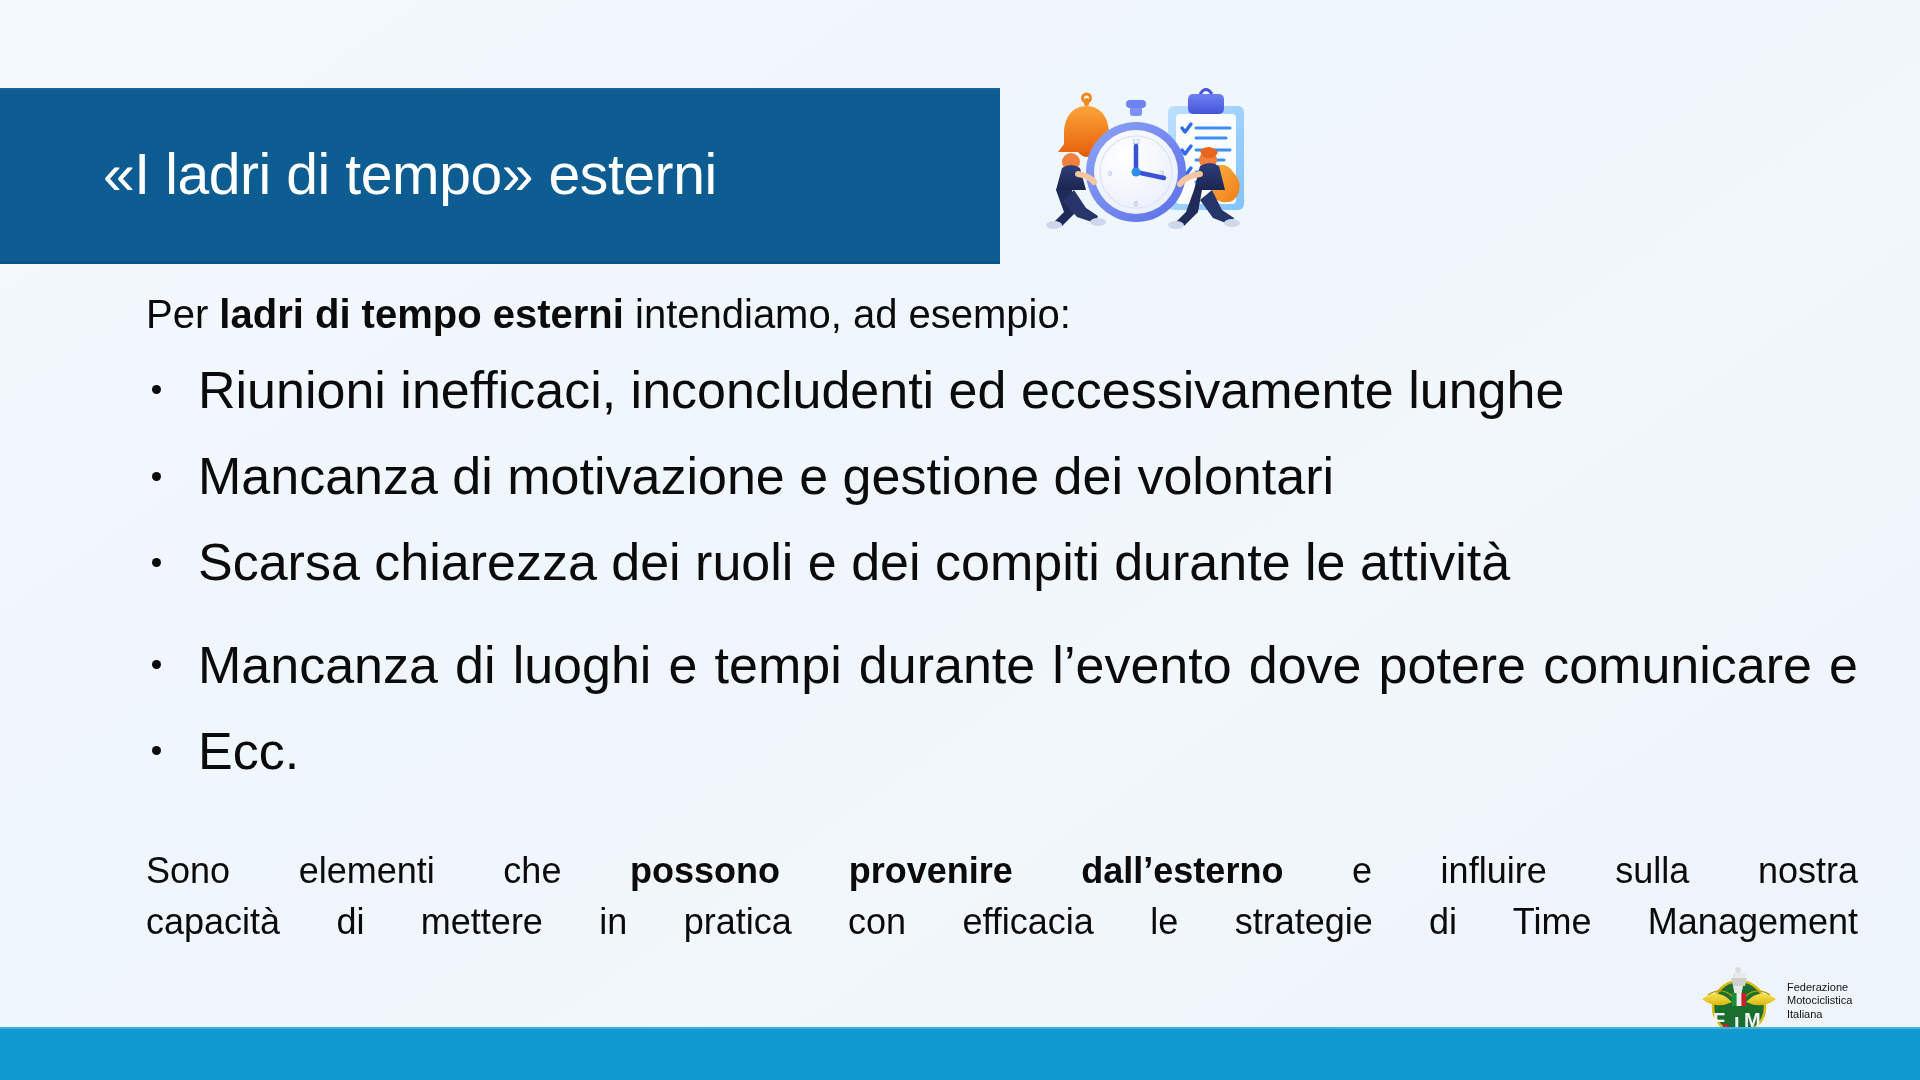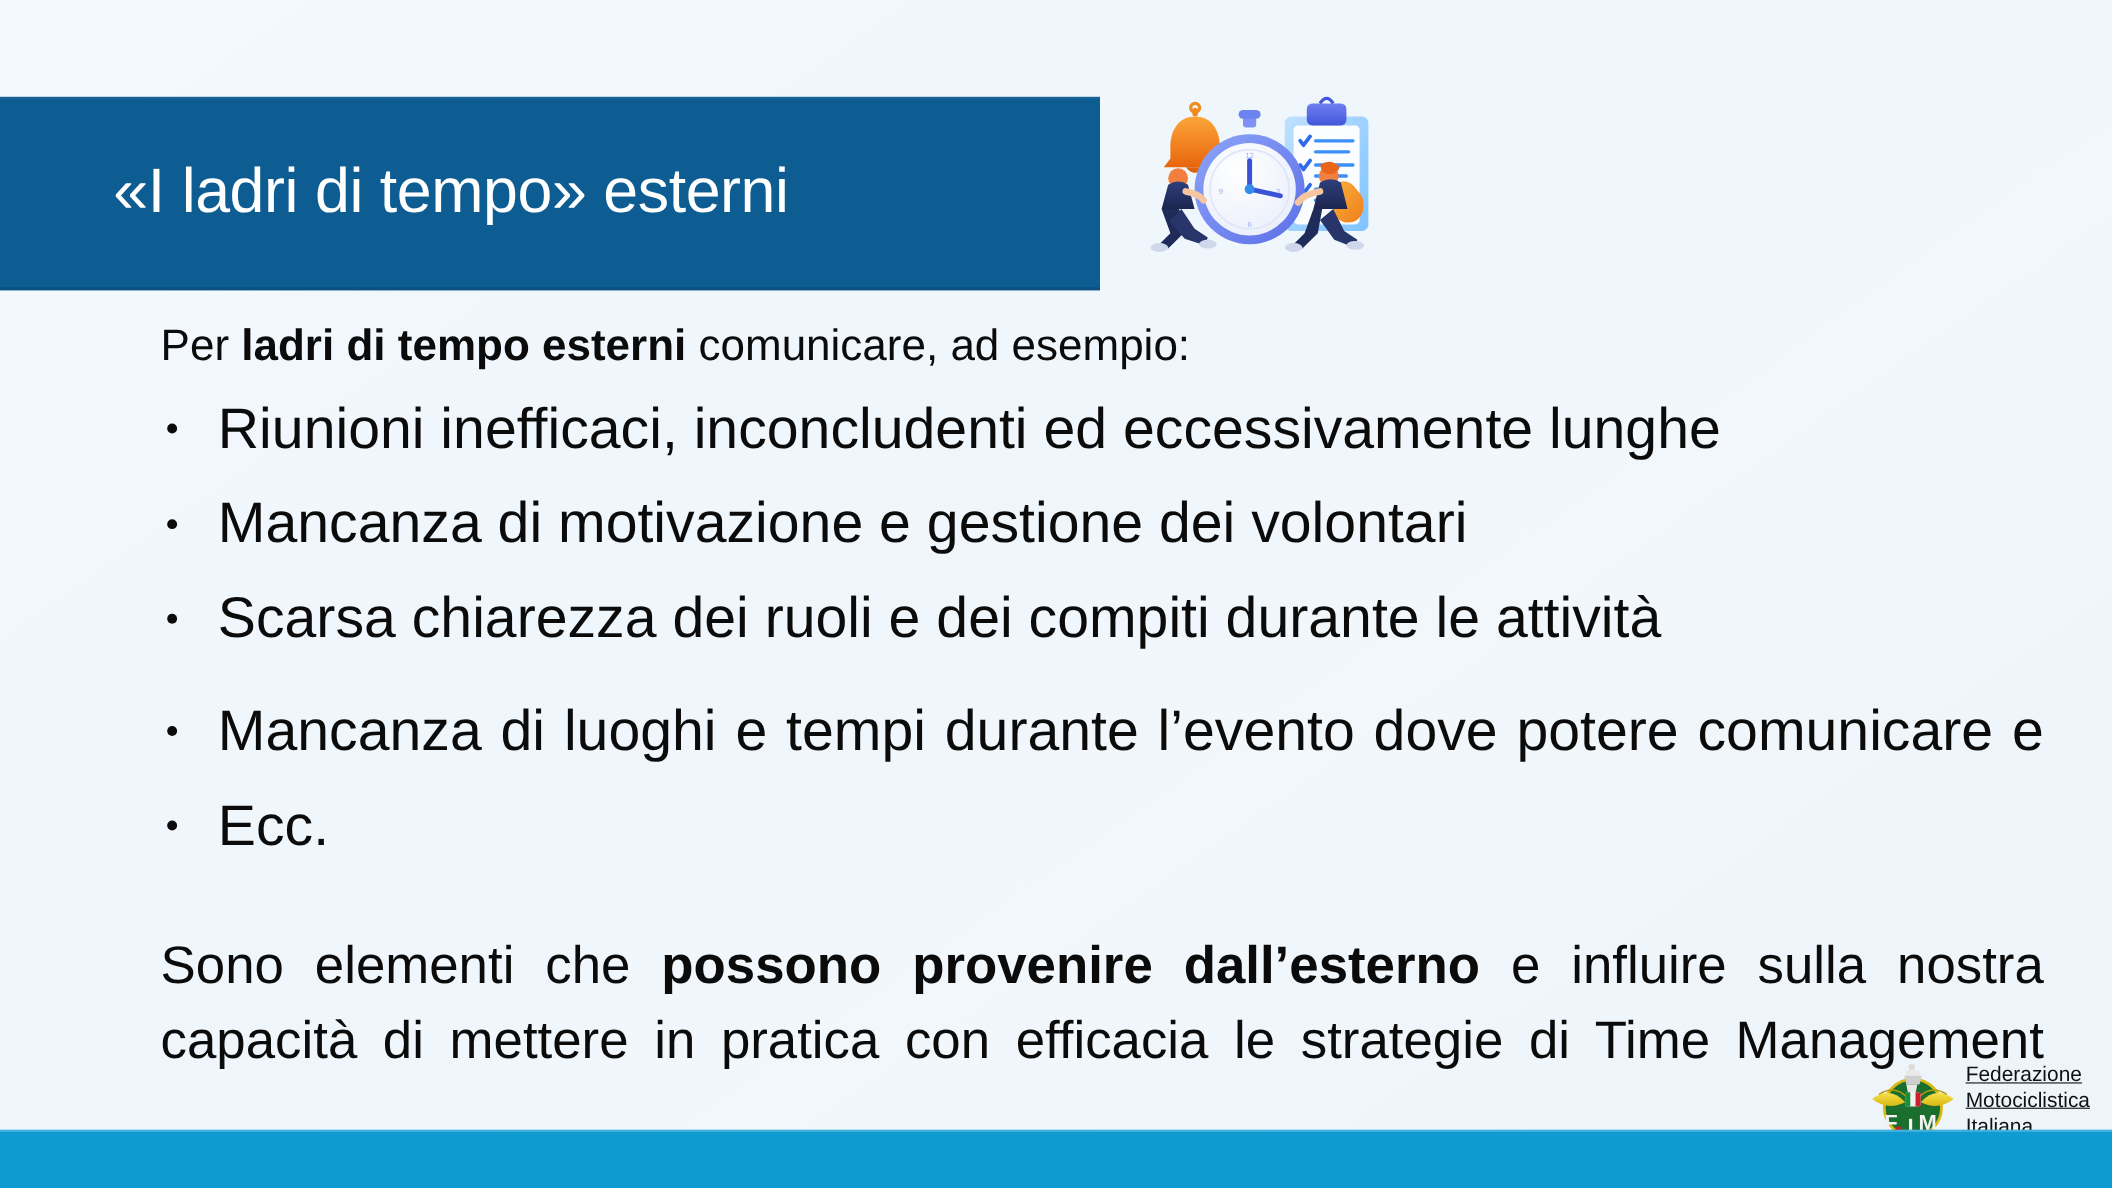--- a/index.html
+++ b/index.html
@@ -100,21 +100,21 @@
   }
   li.justified { text-align: justify; text-align-last: left; margin-top: 43px; }
   li.justified .line-a { display: block; text-align: justify; text-align-last: justify; }
   li.justified .line-b { display: block; }
 
   #closing {
     position: absolute;
     left: 146px;
     top: 845px;
     width: 1712px;
-    font-size: 48px;
+    font-size: 36px;
     line-height: 1.42;
     color: #0b0b0b;
     text-align: justify;
     text-align-last: left;
   }
   #closing b { font-weight: 700; }
   #closing .jline { display: block; text-align: justify; text-align-last: justify; }
   #closing .jlast  { display: block; }
 
   
@@ -138,26 +138,25 @@
   #fmi-logo {
     position: absolute;
     left: 1700px;
     top: 965px;
     display: flex;
     align-items: center;
     gap: 9px;
   }
   #fmi-mark { width: 78px; height: 72px; display: block; }
   #fmi-wordmark {
-    font-size: 19px;
+    font-size: 11px;
     line-height: 1.22;
     color: #111111;
     font-weight: 400;
     white-space: pre-line;
-    text-decoration: underline;
   }
 </style>
 </head>
 <body>
 
 <div id="slide">
 
   <div id="title-band">
     <div id="title-text">«I ladri di tempo» esterni</div>
   </div>
@@ -259,21 +258,21 @@
         <path d="M172 104 l10 20 12 8 -3 7 -18 -7 -13 -18 Z" fill="#28356a"></path>
         <ellipse cx="136" cy="139" rx="8" ry="4" fill="#cfd8ea"></ellipse>
         <ellipse cx="192" cy="137" rx="8" ry="4" fill="#cfd8ea"></ellipse>
       </g>
     </svg>
   </div>
 
   <div id="body-copy">
 
     <div class="intro-line">
-      <span>Per </span><b>ladri di tempo esterni</b><span> comunicare, ad esempio:</span>
+      <span>Per </span><b>ladri di tempo esterni</b><span> intendiamo, ad esempio:</span>
     </div>
 
     <ul class="bullets">
       <li>
         <span class="dot"></span>
         <span>Riunioni inefficaci, inconcludenti ed eccessivamente lunghe</span>
       </li>
       <li>
         <span class="dot"></span>
         <span>Mancanza di motivazione e gestione dei volontari</span>

